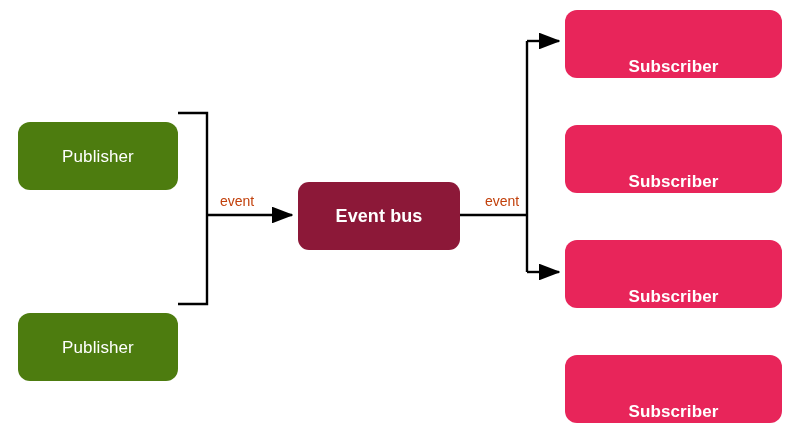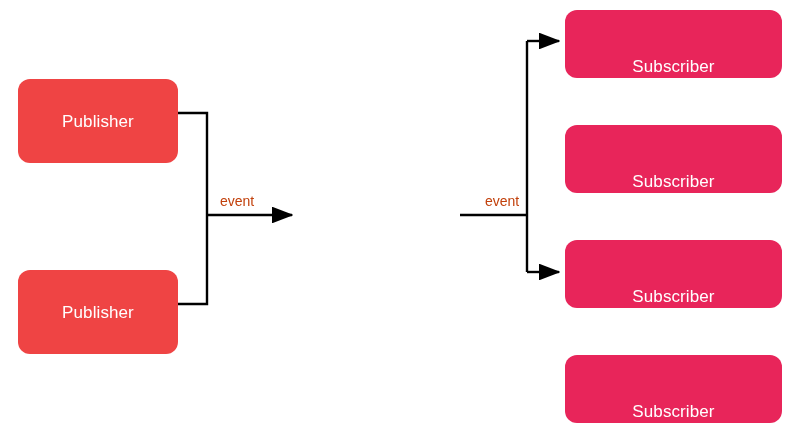--- a/index.html
+++ b/index.html
@@ -28,22 +28,23 @@
     text-align: center;
     user-select: none;
   }
   .node-label {
     display: block;
     line-height: 1;
     letter-spacing: 0.1px;
   }
   .publisher-node {
     width: 160px;
-    height: 84px;
-    background: #ef4444;
+    height: 68px;
+    background: #4d7c0f;
+    margin-top: 43px;
   }
   .publisher-node .node-label {
     font-size: 17px;
     font-weight: 400;
   }
   .eventbus-node {
     width: 162px;
     height: 68px;
     background: #8c1838;
     border-radius: 11px;
@@ -52,21 +53,21 @@
     font-size: 18px;
     font-weight: 700;
   }
   .subscriber-node {
     width: 217px;
     height: 68px;
     background: #e8255a;
   }
   .subscriber-node .node-label {
     font-size: 17px;
-    font-weight: 400;
+    font-weight: 700;
     margin-top: 44px;
   }
   #pub1 { left: 18px; top: 79px; }
   #pub2 { left: 18px; top: 270px; }
   #bus  { left: 298px; top: 182px; }
   #sub1 { left: 565px; top: 10px; }
   #sub2 { left: 565px; top: 125px; }
   #sub3 { left: 565px; top: 240px; }
   #sub4 { left: 565px; top: 355px; }
 
@@ -129,20 +130,23 @@
   </svg>
 
   <div class="node publisher-node" id="pub1">
     <span class="node-label">Publisher</span>
   </div>
 
   <div class="node publisher-node" id="pub2">
     <span class="node-label">Publisher</span>
   </div>
 
+  <div class="node eventbus-node" id="bus">
+    <span class="node-label">Event bus</span>
+  </div>
 
   <div class="node subscriber-node" id="sub1">
     <span class="node-label">Subscriber</span>
   </div>
 
   <div class="node subscriber-node" id="sub2">
     <span class="node-label">Subscriber</span>
   </div>
 
   <div class="node subscriber-node" id="sub3">

